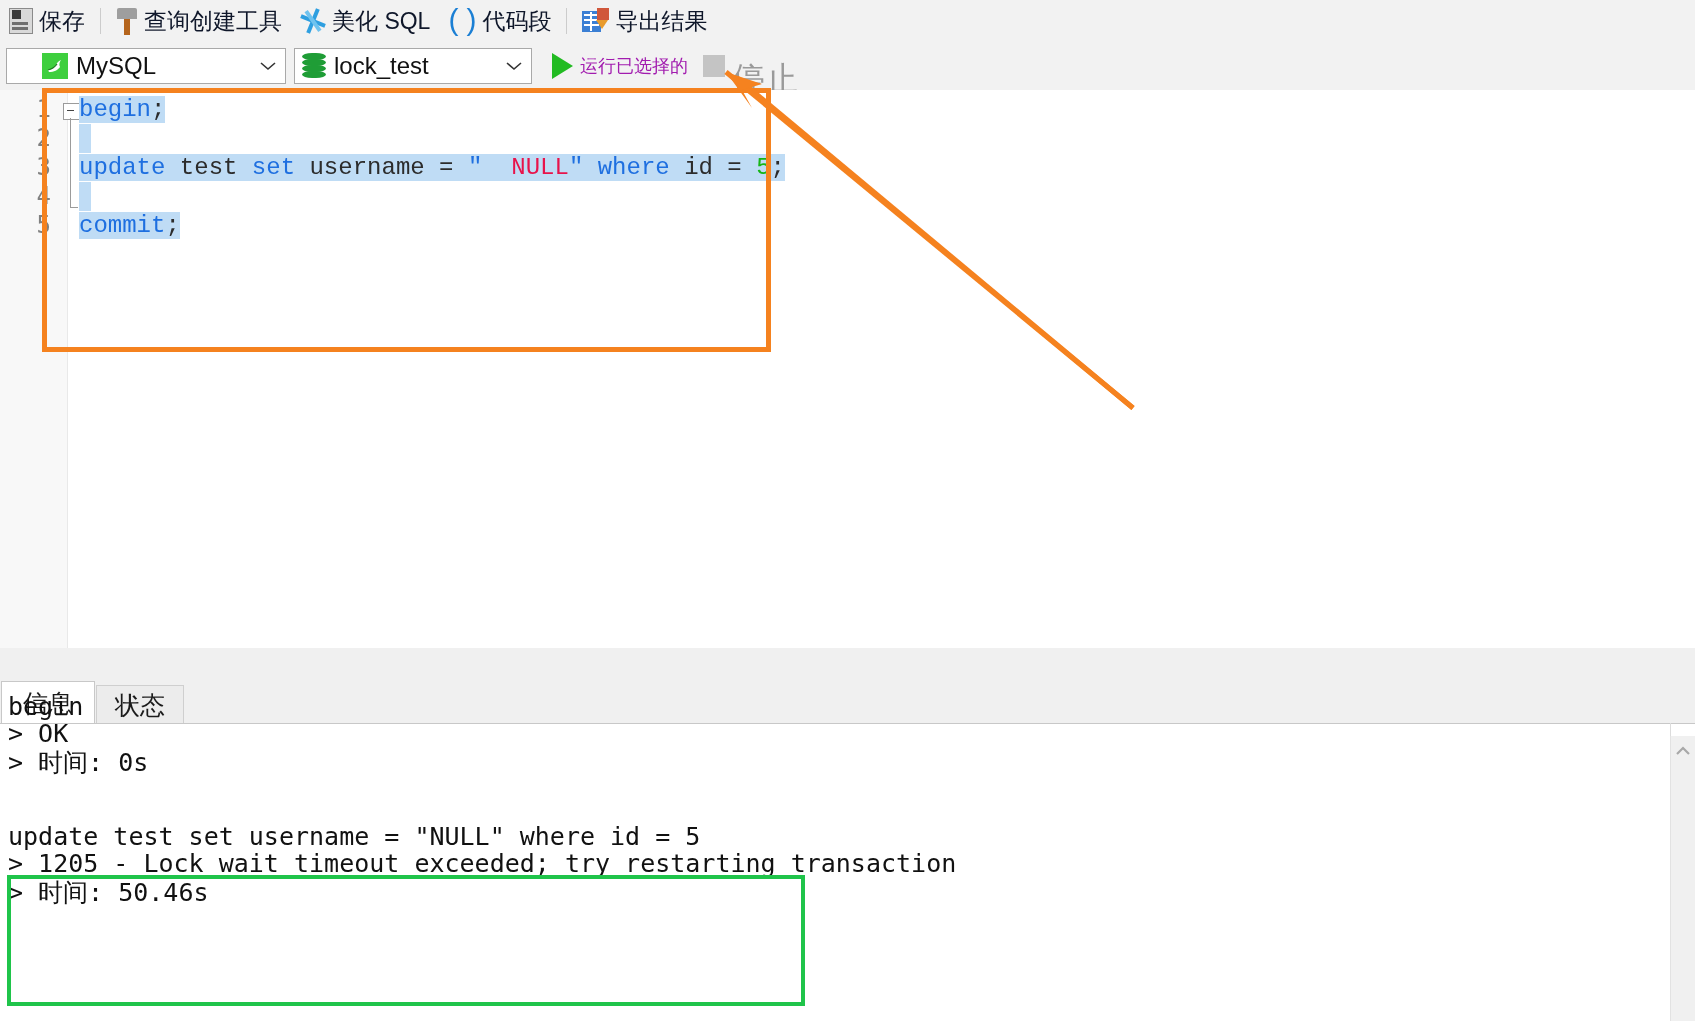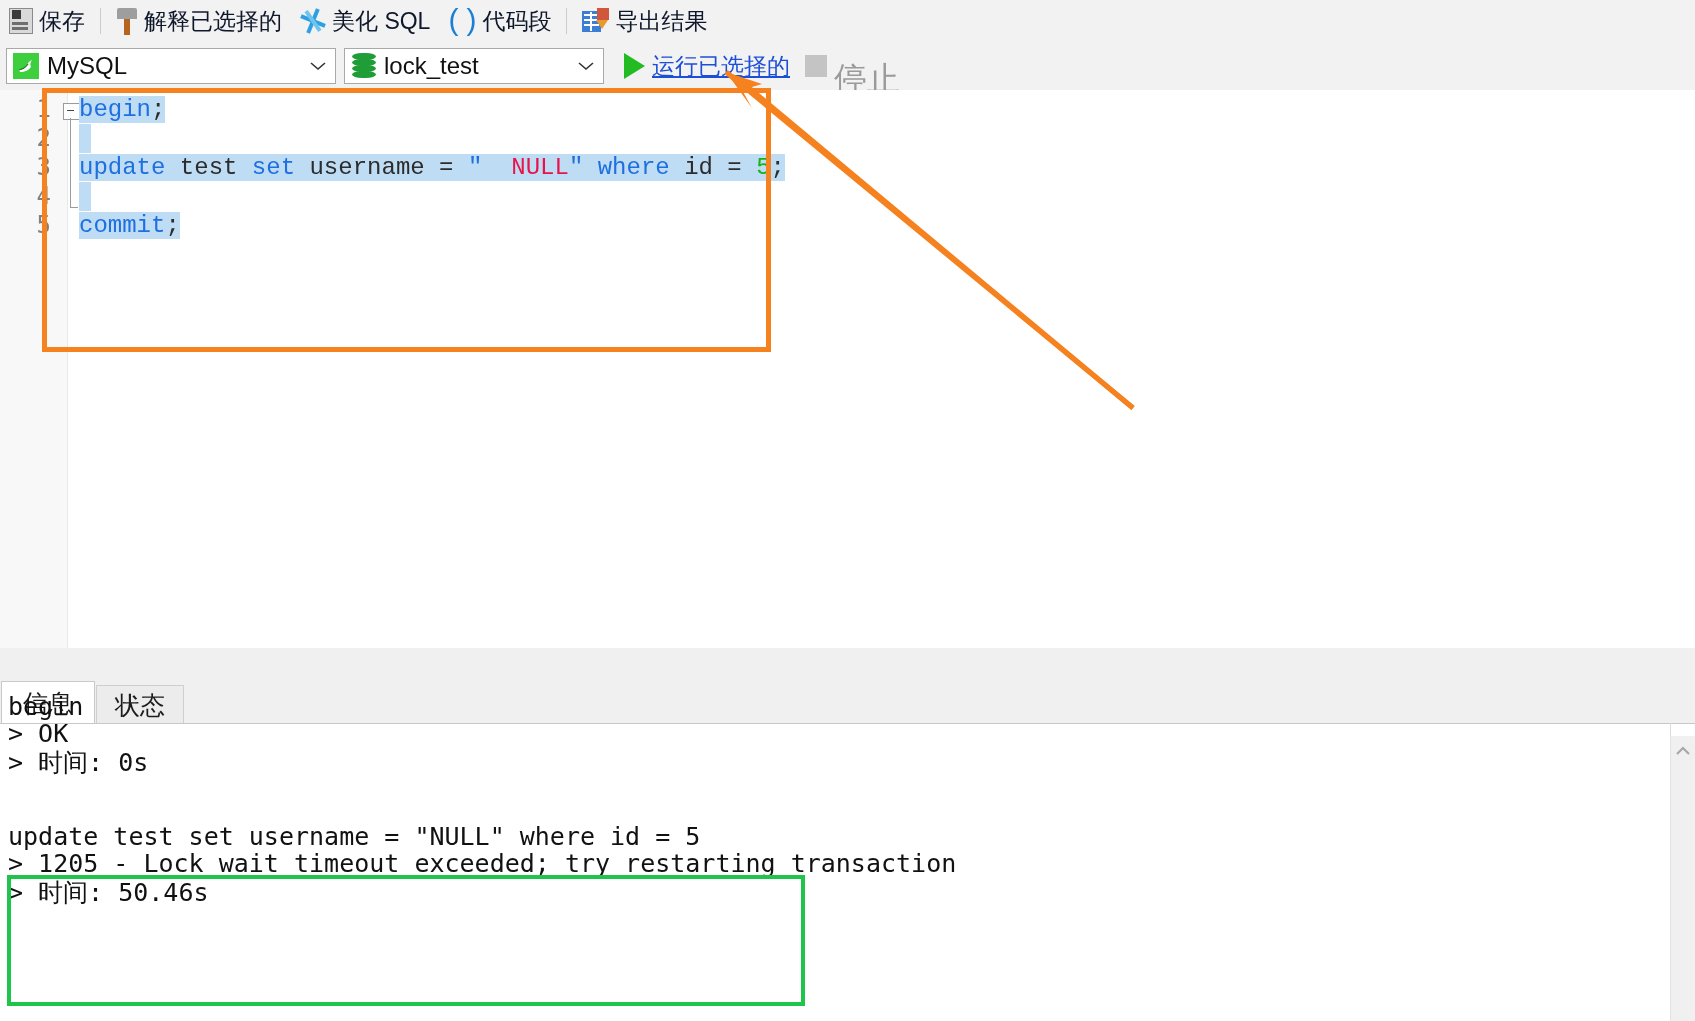--- a/index.html
+++ b/index.html
@@ -62,22 +62,22 @@
   #toolbar2{
     position:absolute;left:0;top:42px;width:1695px;height:48px;
     background:#f2f2f2;border-bottom:1px solid #d6d6d6;
     display:flex;align-items:center;
   }
   .combo{
     height:36px;background:#ffffff;border:1px solid #a9a9a9;
     display:flex;align-items:center;margin-left:6px;
     box-sizing:border-box;
   }
-  #combo-conn{width:330px;}
-  #combo-db{width:260px;margin-left:8px;}
+  #combo-conn{width:280px;padding-left:29px;}
+  #combo-db{width:238px;margin-left:8px;}
   .combo .ctext{
     font-size:24px;color:#111;margin-left:8px;white-space:nowrap;
     flex:1;overflow:hidden;
   }
   .combo .caret{
     width:34px;height:34px;display:flex;align-items:center;justify-content:center;
     color:#444;font-size:16px;
   }
   .caret svg{display:block;}
 
@@ -95,21 +95,21 @@
   .icon-db .d2{top:6px;}
   .icon-db .d3{top:12px;}
   .icon-db .d4{top:18px;}
 
   .run-group{display:flex;align-items:center;margin-left:14px;gap:3px;}
   .run-btn{display:flex;align-items:center;gap:7px;padding:0 6px;height:40px;}
   .play-tri{
     width:0;height:0;border-top:13px solid transparent;border-bottom:13px solid transparent;
     border-left:21px solid #22bb22;
   }
-  .run-label{font-size:23px;color:#1d4ed8;white-space:nowrap;text-decoration:underline;}
+  .run-label{font-size:18px;color:#a21caf;white-space:nowrap;}
   .stop-sq{width:22px;height:22px;background:#c4c4c4;}
   .stop-label{font-size:33px;color:#9a9a9a;white-space:nowrap;margin-top:26px;}
   .explain-icon{width:30px;height:26px;position:relative;}
   .explain-icon i{position:absolute;border:2px solid #555;background:#fff;display:block;}
   .explain-icon .b1{left:1px;top:0;width:14px;height:11px;}
   .explain-icon .b2{left:16px;top:13px;width:12px;height:10px;}
   .explain-icon .ln{position:absolute;left:5px;top:11px;width:2px;height:8px;background:#555;border:none;}
   .explain-icon .ln2{position:absolute;left:5px;top:17px;width:11px;height:2px;background:#555;border:none;}
   .explain-label{font-size:25px;color:#1b1b1b;white-space:nowrap;}
 
@@ -214,21 +214,21 @@
     <span class="tb-label">保存</span>
   </div>
 
   <div class="tb-sep"></div>
 
   <div class="tb-item">
     <span class="icon-querybuild">
       <span class="head"></span>
         <span class="stem"></span>
     </span>
-    <span class="tb-label">解释已选择的</span>
+    <span class="tb-label">查询创建工具</span>
   </div>
 
   <div class="tb-item">
     <span class="icon-wand">
       <span class="s1"></span>
         <span class="s2"></span>
         <span class="s3"></span>
     </span>
     <span class="tb-label">美化 SQL</span>
   </div>

